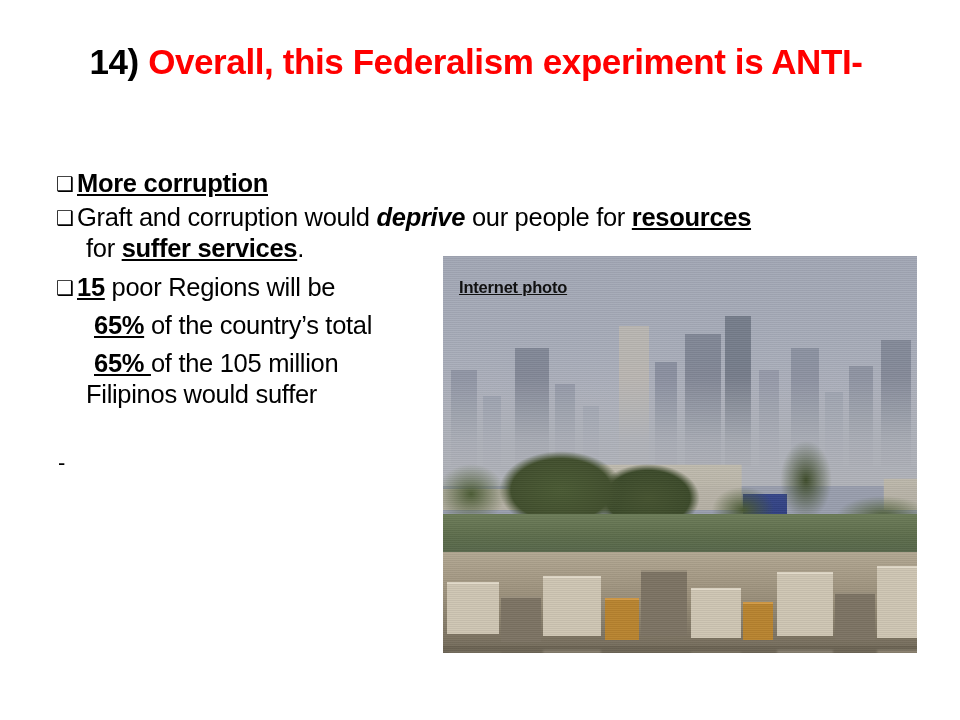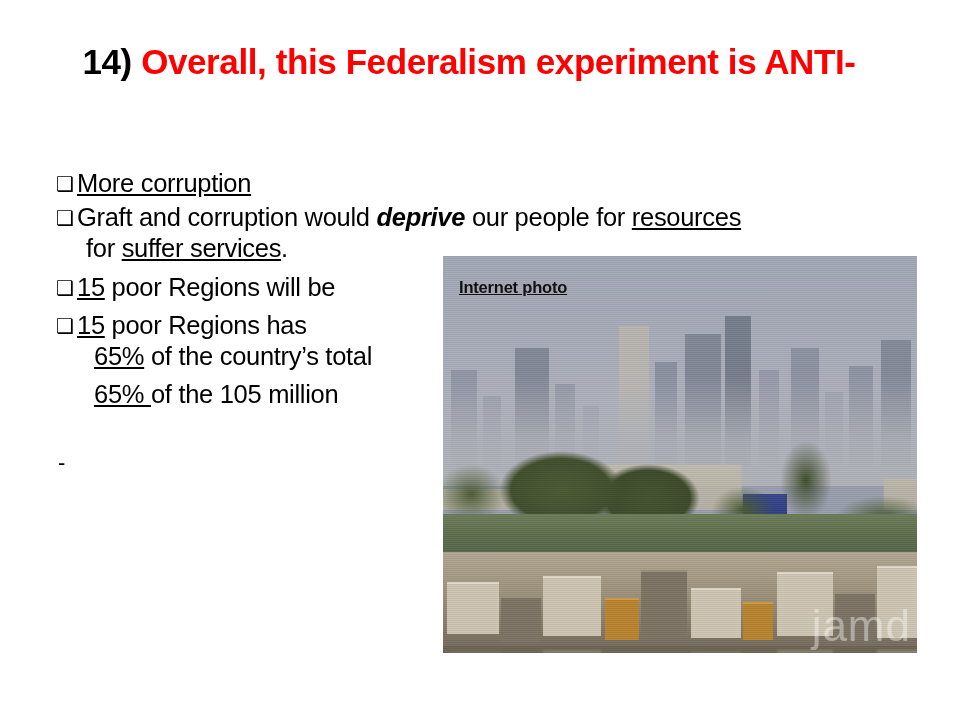--- a/index.html
+++ b/index.html
@@ -13,21 +13,21 @@
     height: 720px;
     background: #ffffff;
     overflow: hidden;
     font-family: "Liberation Sans", sans-serif;
     color: #000000;
   }
 
   
   #title-block {
     position: absolute;
-    left: 49px;
+    left: 56px;
     top: 42px;
     width: 840px;
     text-align: center;
     line-height: 1.12;
     font-size: 35px;
     font-weight: bold;
     letter-spacing: -0.4px;
   }
   .t-num { color: #000000; }
   .t-red { color: #FF0000; }
@@ -52,21 +52,21 @@
     display: inline-block;
     width: 21px;
     font-family: "DejaVu Sans", sans-serif;
     font-size: 20px;
     vertical-align: baseline;
     position: relative;
     top: -1px;
   }
   .ind1 { padding-left: 38px; }   
   .ind2 { padding-left: 30px; }   
-  .bu { font-weight: normal; text-decoration: underline; }
+  .bu { font-weight: bold; text-decoration: underline; }
   .b  { font-weight: bold; font-style: italic; }
 
   .gap-sm { height: 3px; }
   .gap-md { height: 7px; }
 
   
   #stray-dash {
     position: absolute;
     left: 2px;
     top: 284px;
@@ -206,30 +206,30 @@
     <div class="line ind2">
       <span>for </span><span class="bu">suffer services</span><span>.</span>
     </div>
     <div class="gap-md"></div>
 
     <div class="line bullet-line">
       <span class="box">❑</span><span class="bu">15</span><span> poor Regions will be</span>
     </div>
     <div class="gap-md"></div>
 
-    <div class="line bullet-line">
-      <span class="box">❑</span><span class="bu">15</span><span> poor Regions has</span>
-    </div>
     <div class="line ind1">
       <span class="bu">65%</span><span> of the country’s total</span>
     </div>
     <div class="gap-md"></div>
 
     <div class="line ind1">
       <span class="bu">65% </span><span>of the 105 million</span>
+    </div>
+    <div class="line ind2">
+      <span>Filipinos would suffer</span>
     </div>
 
     <div id="stray-dash">-</div>
   </div>
 
   <div id="photo">
     <div class="ph-layer" id="ph-sky">
       <div class="tower" style="left:8px;  width:26px; height:96px;  background:#8d93a2;"></div>
       <div class="tower" style="left:40px; width:18px; height:70px;  background:#959bab;"></div>
       <div class="tower" style="left:72px; width:34px; height:118px; background:#7d8392;"></div>
@@ -272,16 +272,15 @@
 
       <div class="refl" style="left:334px; top:4px;  width:56px; height:58px; background:#a8a092;"></div>
 
       <div class="refl" style="left:434px; top:4px;  width:42px; height:64px; background:#b3a893;"></div>
 
     </div>
 
     <div class="ph-layer" id="ph-grain"></div>
 
     <div id="photo-label">Internet photo</div>
-    <div id="photo-watermark">jamd</div>
   </div>
 
 </div>
 
 </body></html>

